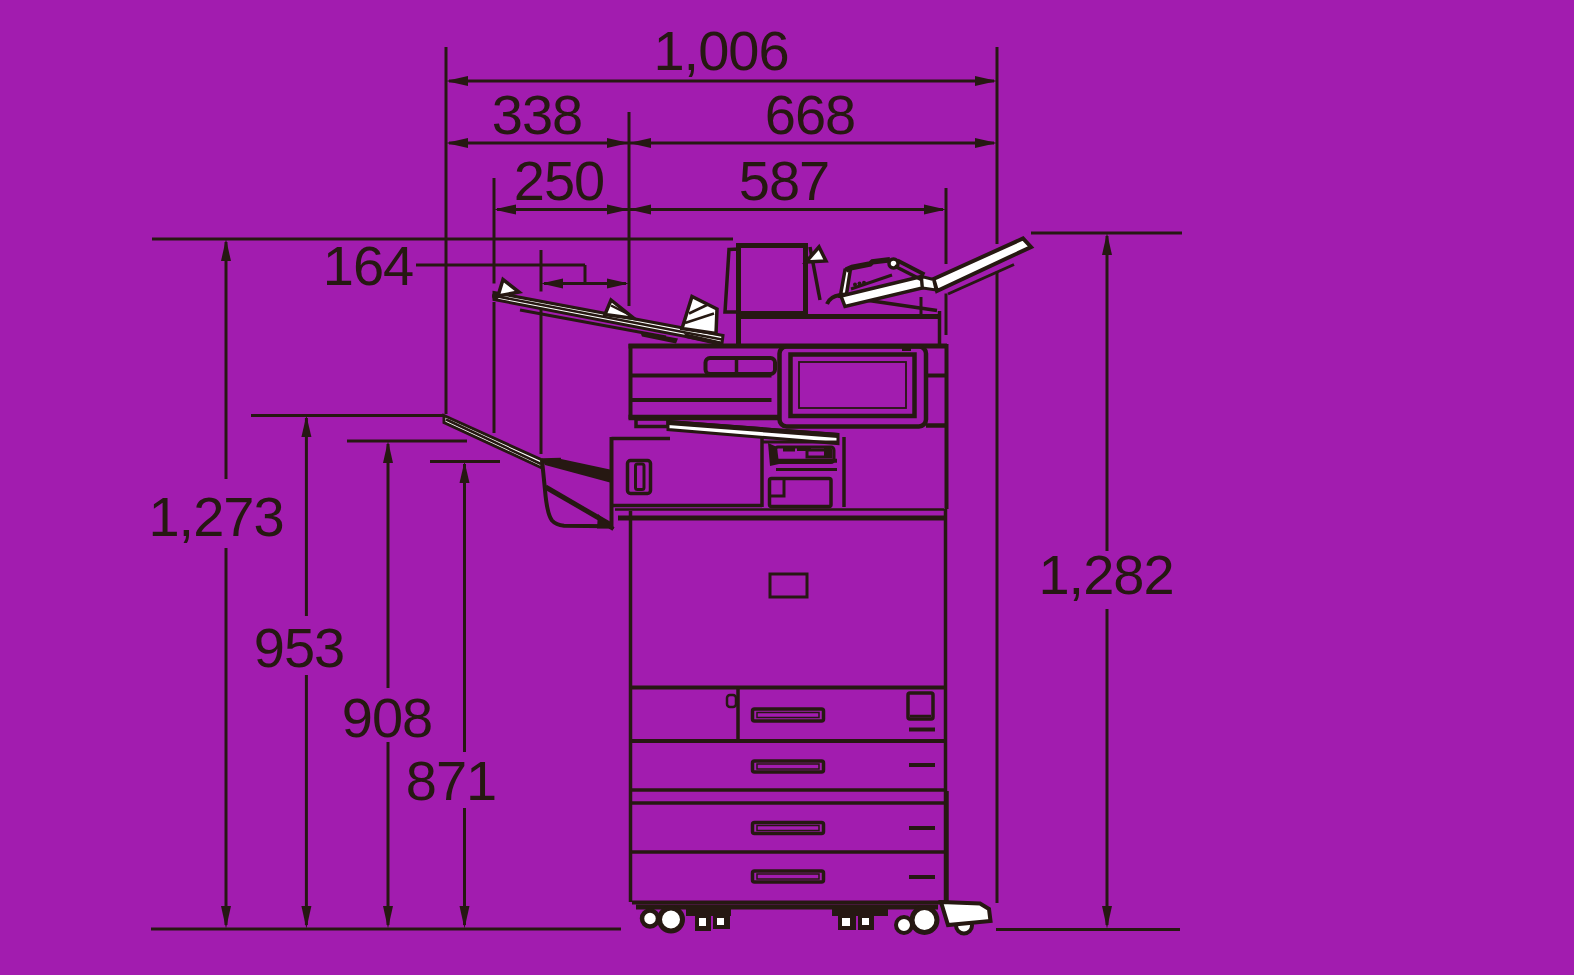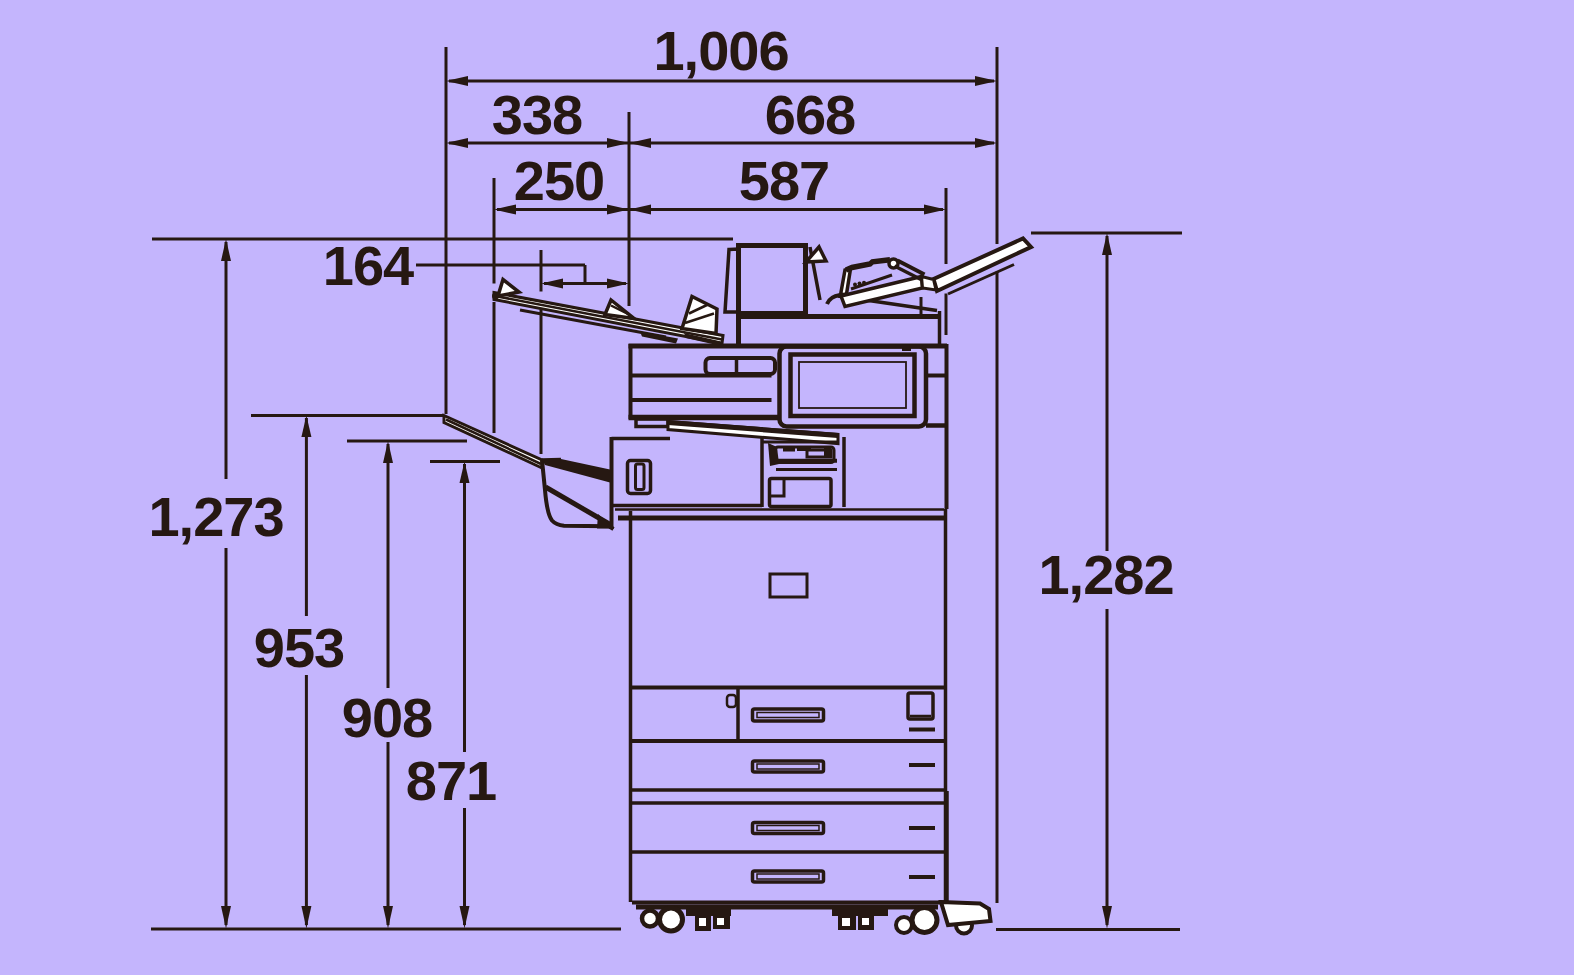--- a/index.html
+++ b/index.html
@@ -1,16 +1,16 @@
 <!DOCTYPE html>
 <html><head>
 <meta charset="utf-8">
 <style>
   html,body{margin:0;padding:0;background:#ffffff;}
-  #wrap{width:1574px;height:975px;position:relative;background:#c4b5fd;font-weight:bold;}
+  #wrap{width:1574px;height:975px;position:relative;background:#a21caf;}
   svg{display:block;}
   text{font-family:"Liberation Sans",sans-serif;fill:#261812;stroke:none;}
 </style>
 </head>
 <body>
 <div id="wrap">
 <svg width="1574" height="975" viewBox="0 0 1574 975" fill="none" stroke-linecap="butt">
 <g stroke="#261812" stroke-width="3">
 
 <line x1="446" y1="47" x2="446" y2="414"></line>

